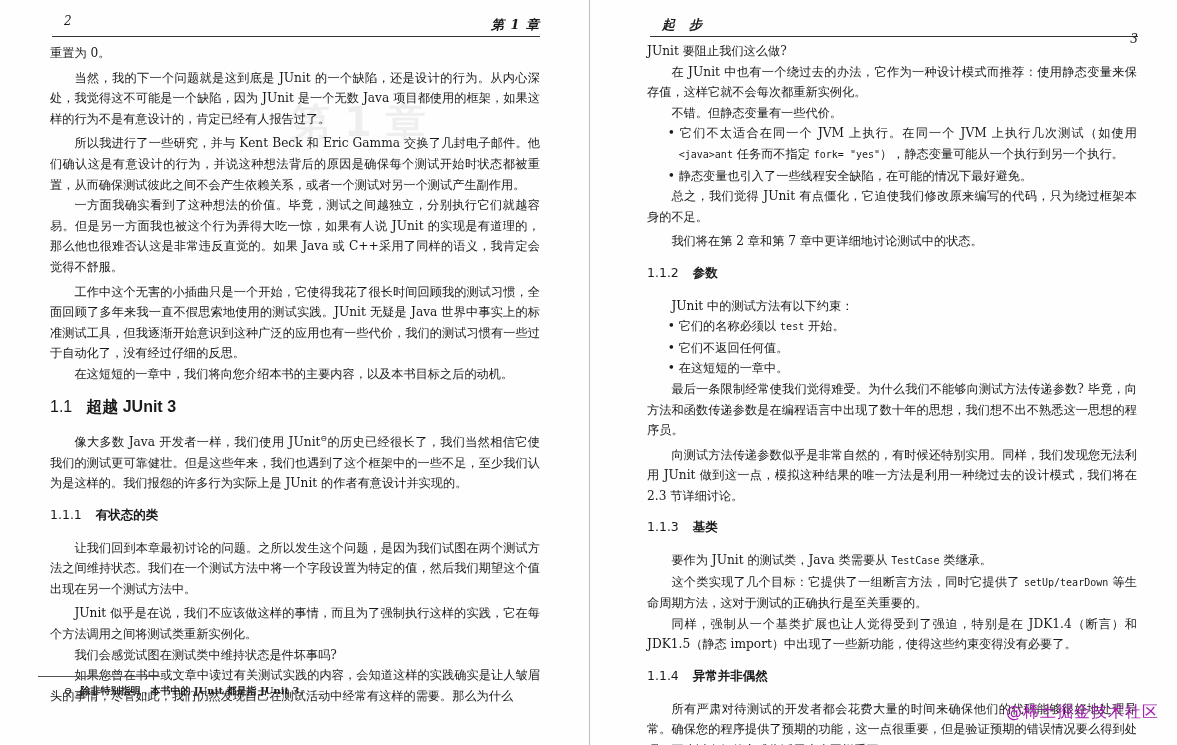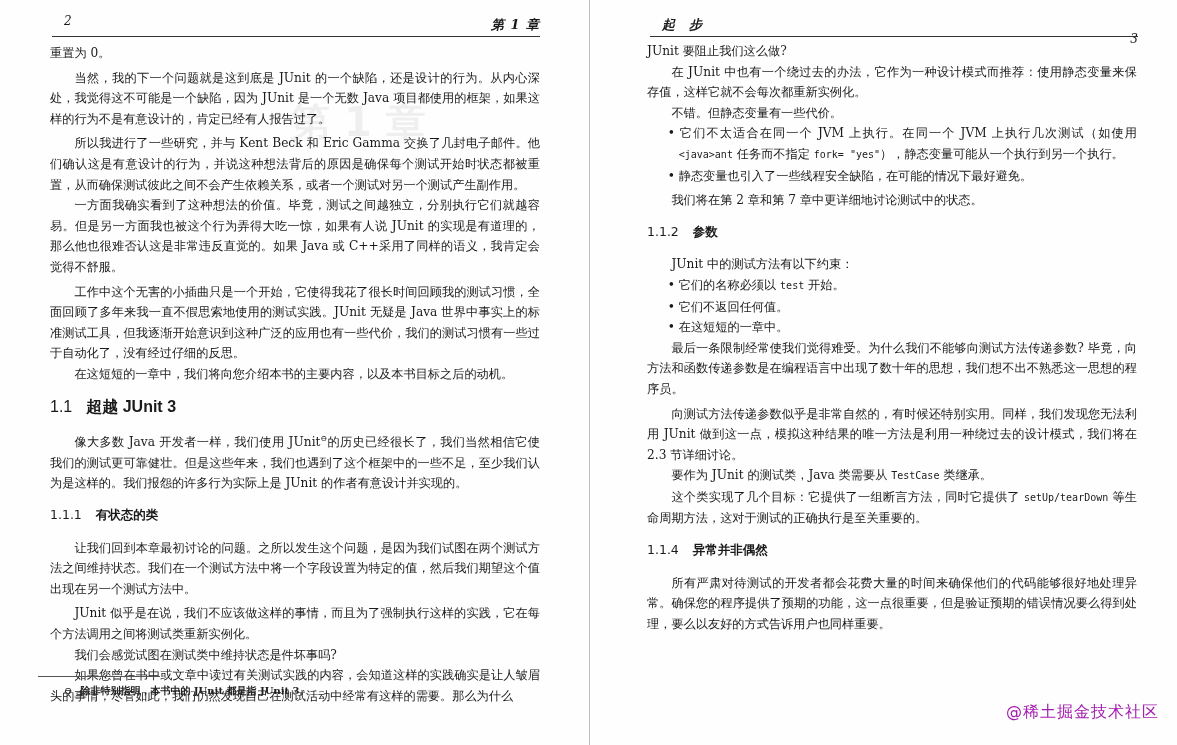--- a/index.html
+++ b/index.html
@@ -117,34 +117,39 @@
       <span class="chap">起步</span>
       <span class="folio">3</span>
     </div>
 
     <div class="body">
       <p>JUnit 要阻止我们这么做?</p>
       <p class="ind">在 JUnit 中也有一个绕过去的办法，它作为一种设计模式而推荐：使用静态变量来保存值，这样它就不会每次都重新实例化。</p>
       <p class="ind">不错。但静态变量有一些代价。</p>
       <p class="bullet" style="padding-left:2.6em;"><span class="dot">•</span><span>它们不太适合在同一个 JVM 上执行。在同一个 JVM 上执行几次测试（如使用 </span><code>&lt;java&gt;ant</code><span> 任务而不指定 </span><code>fork= "yes"</code><span>），静态变量可能从一个执行到另一个执行。</span></p>
       <p class="bullet" style="padding-left:2.6em;"><span class="dot">•</span><span>静态变量也引入了一些线程安全缺陷，在可能的情况下最好避免。</span></p>
+      <p class="ind">总之，我们觉得 JUnit 有点僵化，它迫使我们修改原来编写的代码，只为绕过框架本身的不足。</p>
       <p class="ind gap">我们将在第 2 章和第 7 章中更详细地讨论测试中的状态。</p>
 
       <h3 class="sub">
         <span class="num">1.1.2</span><span>参数</span>
       </h3>
       <p class="ind">JUnit 中的测试方法有以下约束：</p>
       <p class="bullet" style="padding-left:2.6em;"><span class="dot">•</span><span>它们的名称必须以 </span><code>test</code><span> 开始。</span></p>
       <p class="bullet" style="padding-left:2.6em;"><span class="dot">•</span><span>它们不返回任何值。</span></p>
       <p class="bullet" style="padding-left:2.6em;"><span class="dot">•</span><span>在这短短的一章中。</span></p>
       <p class="ind">最后一条限制经常使我们觉得难受。为什么我们不能够向测试方法传递参数? 毕竟，向方法和函数传递参数是在编程语言中出现了数十年的思想，我们想不出不熟悉这一思想的程序员。</p>
       <p class="ind gap">向测试方法传递参数似乎是非常自然的，有时候还特别实用。同样，我们发现您无法利用 JUnit 做到这一点，模拟这种结果的唯一方法是利用一种绕过去的设计模式，我们将在 2.3 节详细讨论。</p>
 
+      <h3 class="sub">
+        <span class="num">1.1.3</span><span>基类</span>
+      </h3>
       <p class="ind"><span>要作为 JUnit 的测试类，Java 类需要从 </span><code>TestCase</code><span> 类继承。</span></p>
       <p class="ind"><span>这个类实现了几个目标：它提供了一组断言方法，同时它提供了 </span><code>setUp/tearDown</code><span> 等生命周期方法，这对于测试的正确执行是至关重要的。</span></p>
+      <p class="ind">同样，强制从一个基类扩展也让人觉得受到了强迫，特别是在 JDK1.4（断言）和 JDK1.5（静态 import）中出现了一些新功能，使得这些约束变得没有必要了。</p>
 
       <h3 class="sub">
         <span class="num">1.1.4</span><span>异常并非偶然</span>
       </h3>
       <p class="ind">所有严肃对待测试的开发者都会花费大量的时间来确保他们的代码能够很好地处理异常。确保您的程序提供了预期的功能，这一点很重要，但是验证预期的错误情况要么得到处理，要么以友好的方式告诉用户也同样重要。</p>
 
     </div>
 
     <div class="watermark">@稀土掘金技术社区</div>
   </div>

